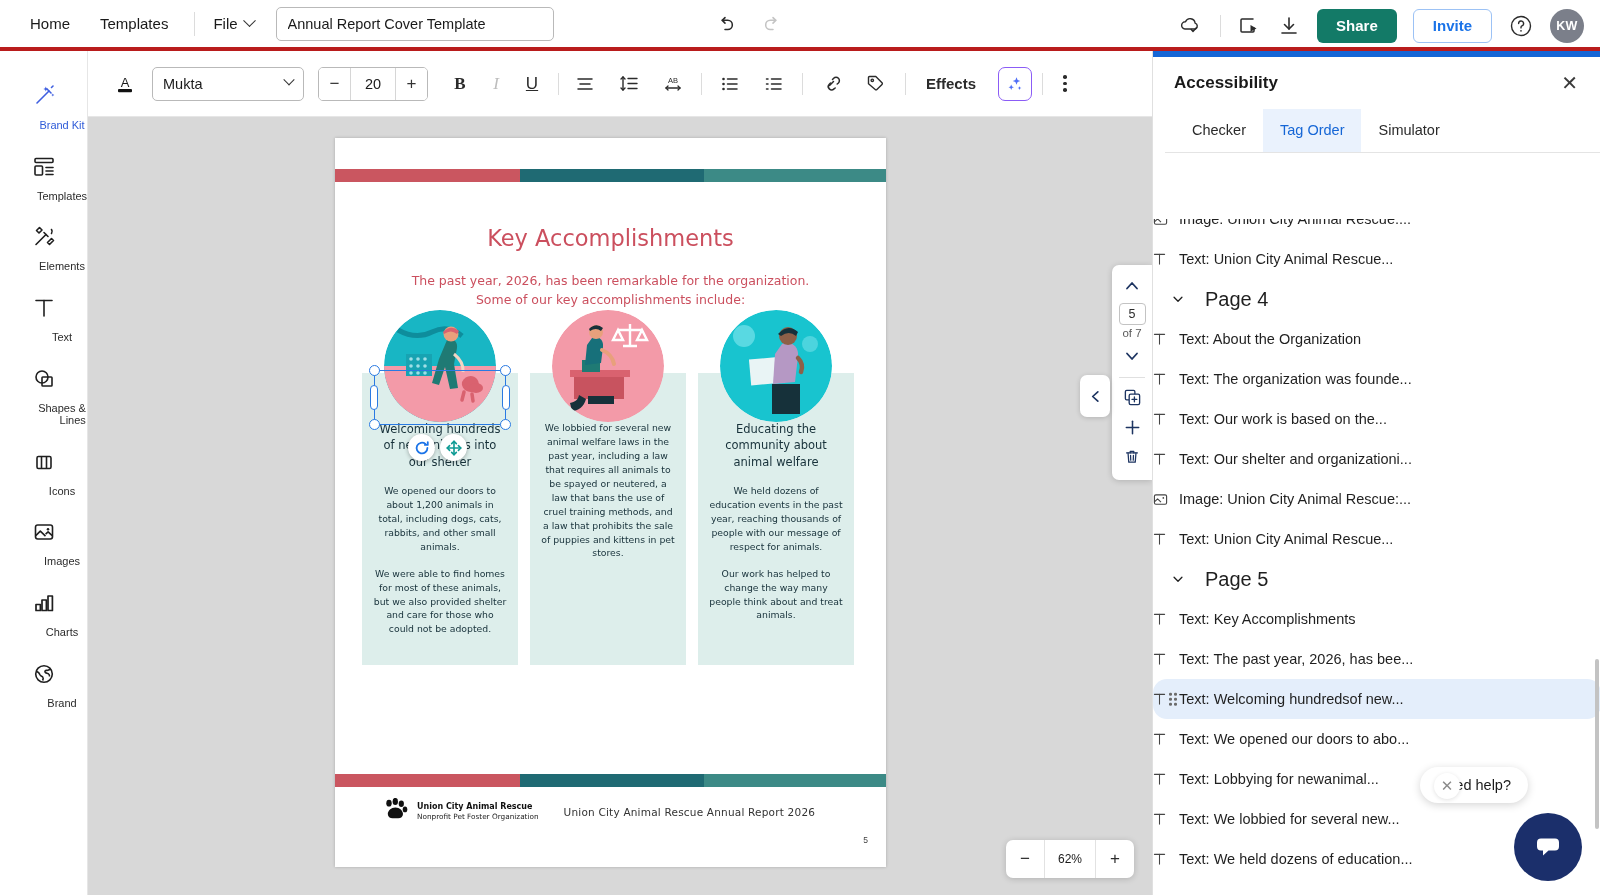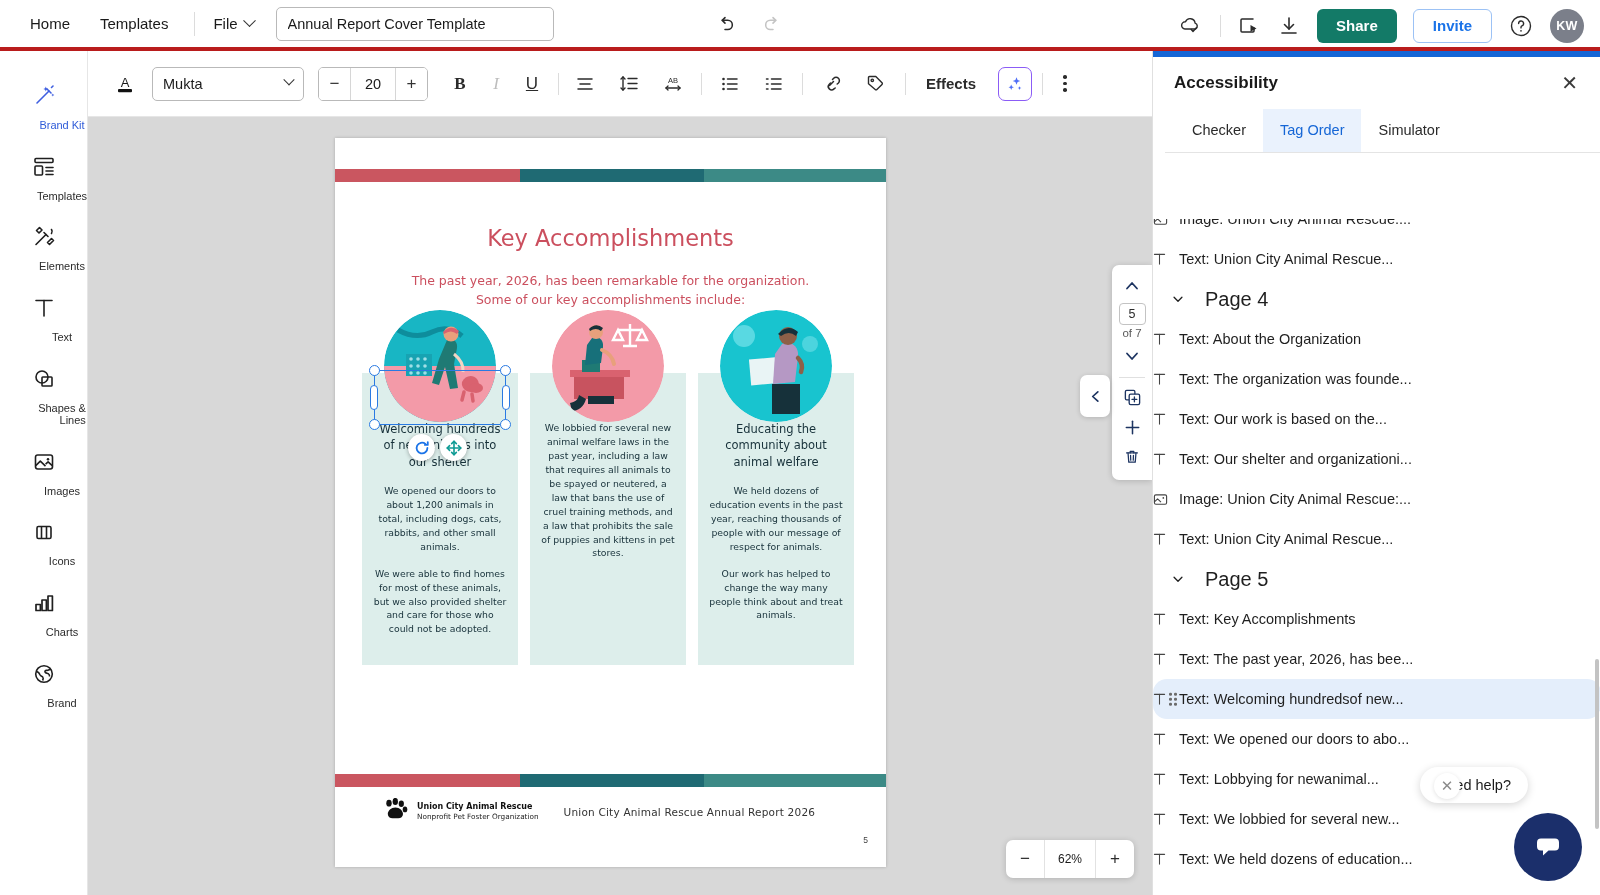--- a/index.html
+++ b/index.html
@@ -435,37 +435,37 @@
           <circle cx="11" cy="11" r="6"></circle>
             <rect x="11" y="11" width="10" height="9" rx="0.8"></rect>
           </svg>
       </span>
       <span class="lsb-label" style="white-space:pre-line">Shapes &amp;
 Lines</span>
     </div>
     <div class="lsb-item">
       <span>
         <svg width="26" height="26" viewBox="0 0 26 26" fill="none" stroke="#1f1f1f" stroke-width="1.6" stroke-linejoin="round">
+          <rect x="6" y="7.5" width="14" height="12" rx="1.4"></rect>
+            <line x1="10.5" y1="7.5" x2="10.5" y2="19.5"></line>
+          <line x1="15.5" y1="7.5" x2="15.5" y2="19.5"></line>
+          </svg>
+      </span>
+      <span class="lsb-label">Icons</span>
+    </div>
+    <div class="lsb-item">
+      <span>
+        <svg width="26" height="26" viewBox="0 0 26 26" fill="none" stroke="#1f1f1f" stroke-width="1.6" stroke-linejoin="round">
           <rect x="4.5" y="6" width="17" height="14" rx="2.2"></rect>
           <circle cx="17" cy="10.3" r="1.25" fill="#1f1f1f" stroke="none"></circle>
           <path d="M4.5 16.8l4.8-4.6 5.2 5"></path>
             <path d="M14.6 15.2l2.5-2.3 4.4 4"></path>
           </svg>
       </span>
       <span class="lsb-label">Images</span>
-    </div>
-    <div class="lsb-item">
-      <span>
-        <svg width="26" height="26" viewBox="0 0 26 26" fill="none" stroke="#1f1f1f" stroke-width="1.6" stroke-linejoin="round">
-          <rect x="6" y="7.5" width="14" height="12" rx="1.4"></rect>
-            <line x1="10.5" y1="7.5" x2="10.5" y2="19.5"></line>
-          <line x1="15.5" y1="7.5" x2="15.5" y2="19.5"></line>
-          </svg>
-      </span>
-      <span class="lsb-label">Icons</span>
     </div>
     <div class="lsb-item">
       <span>
         <svg width="26" height="26" viewBox="0 0 26 26" fill="none" stroke="#1f1f1f" stroke-width="1.7" stroke-linejoin="round">
           <rect x="5" y="14.5" width="4.4" height="6"></rect>
             <rect x="11" y="10" width="4.4" height="10.5"></rect>
           <rect x="17" y="6" width="4.4" height="14.5"></rect>
           </svg>
       </span>
       <span class="lsb-label">Charts</span>

